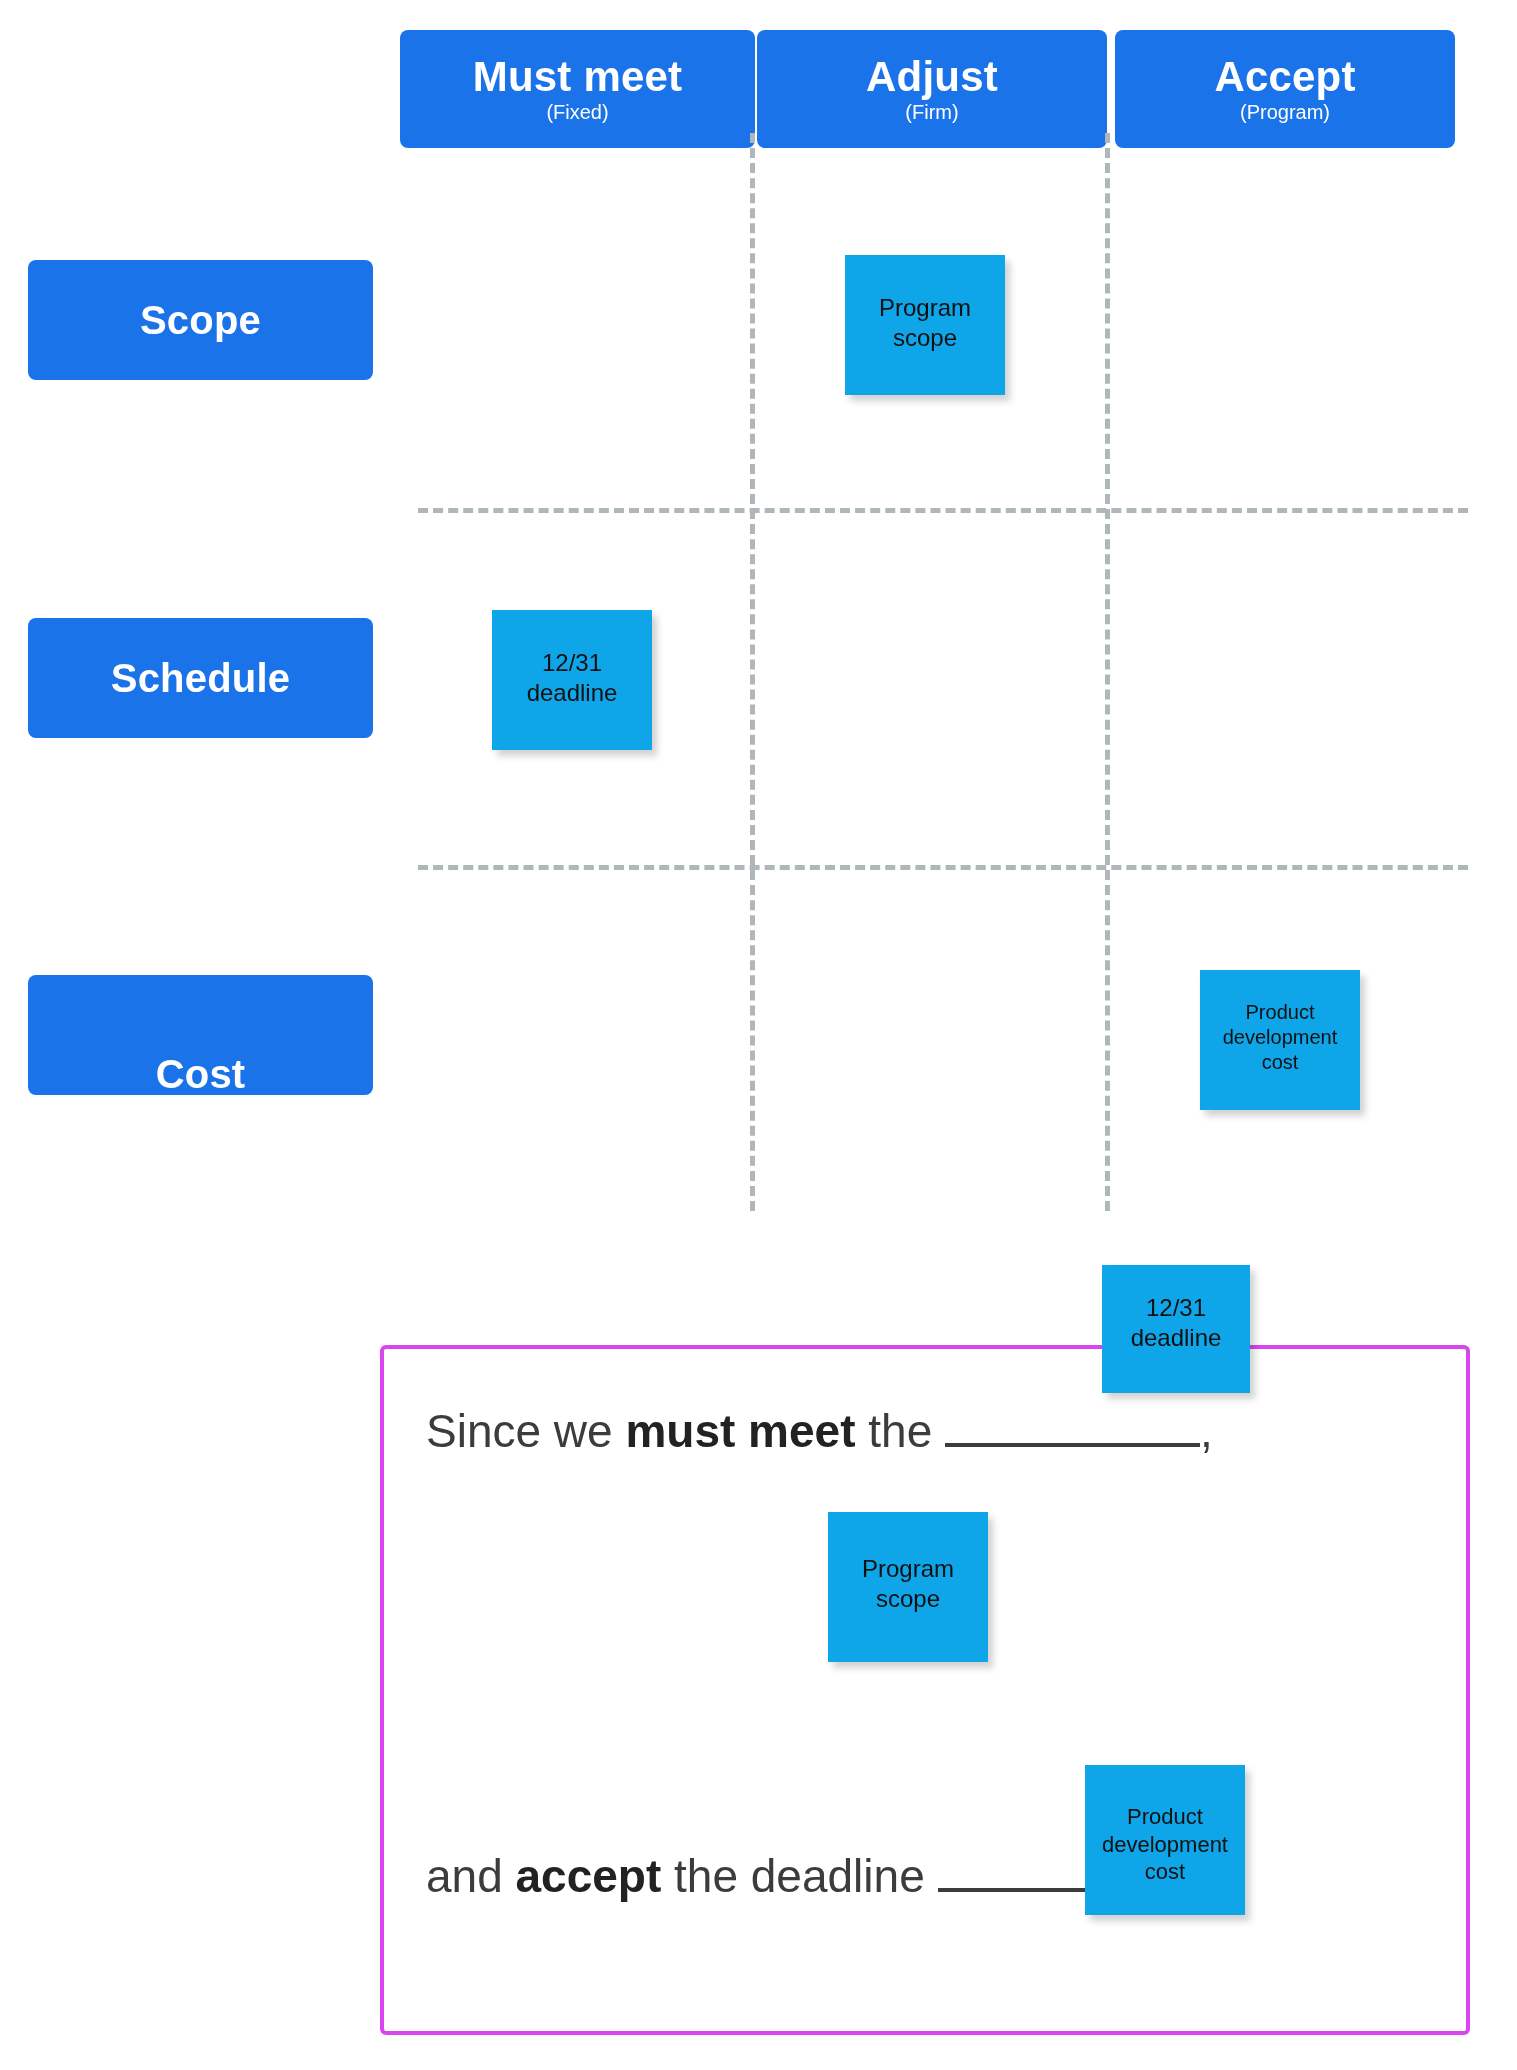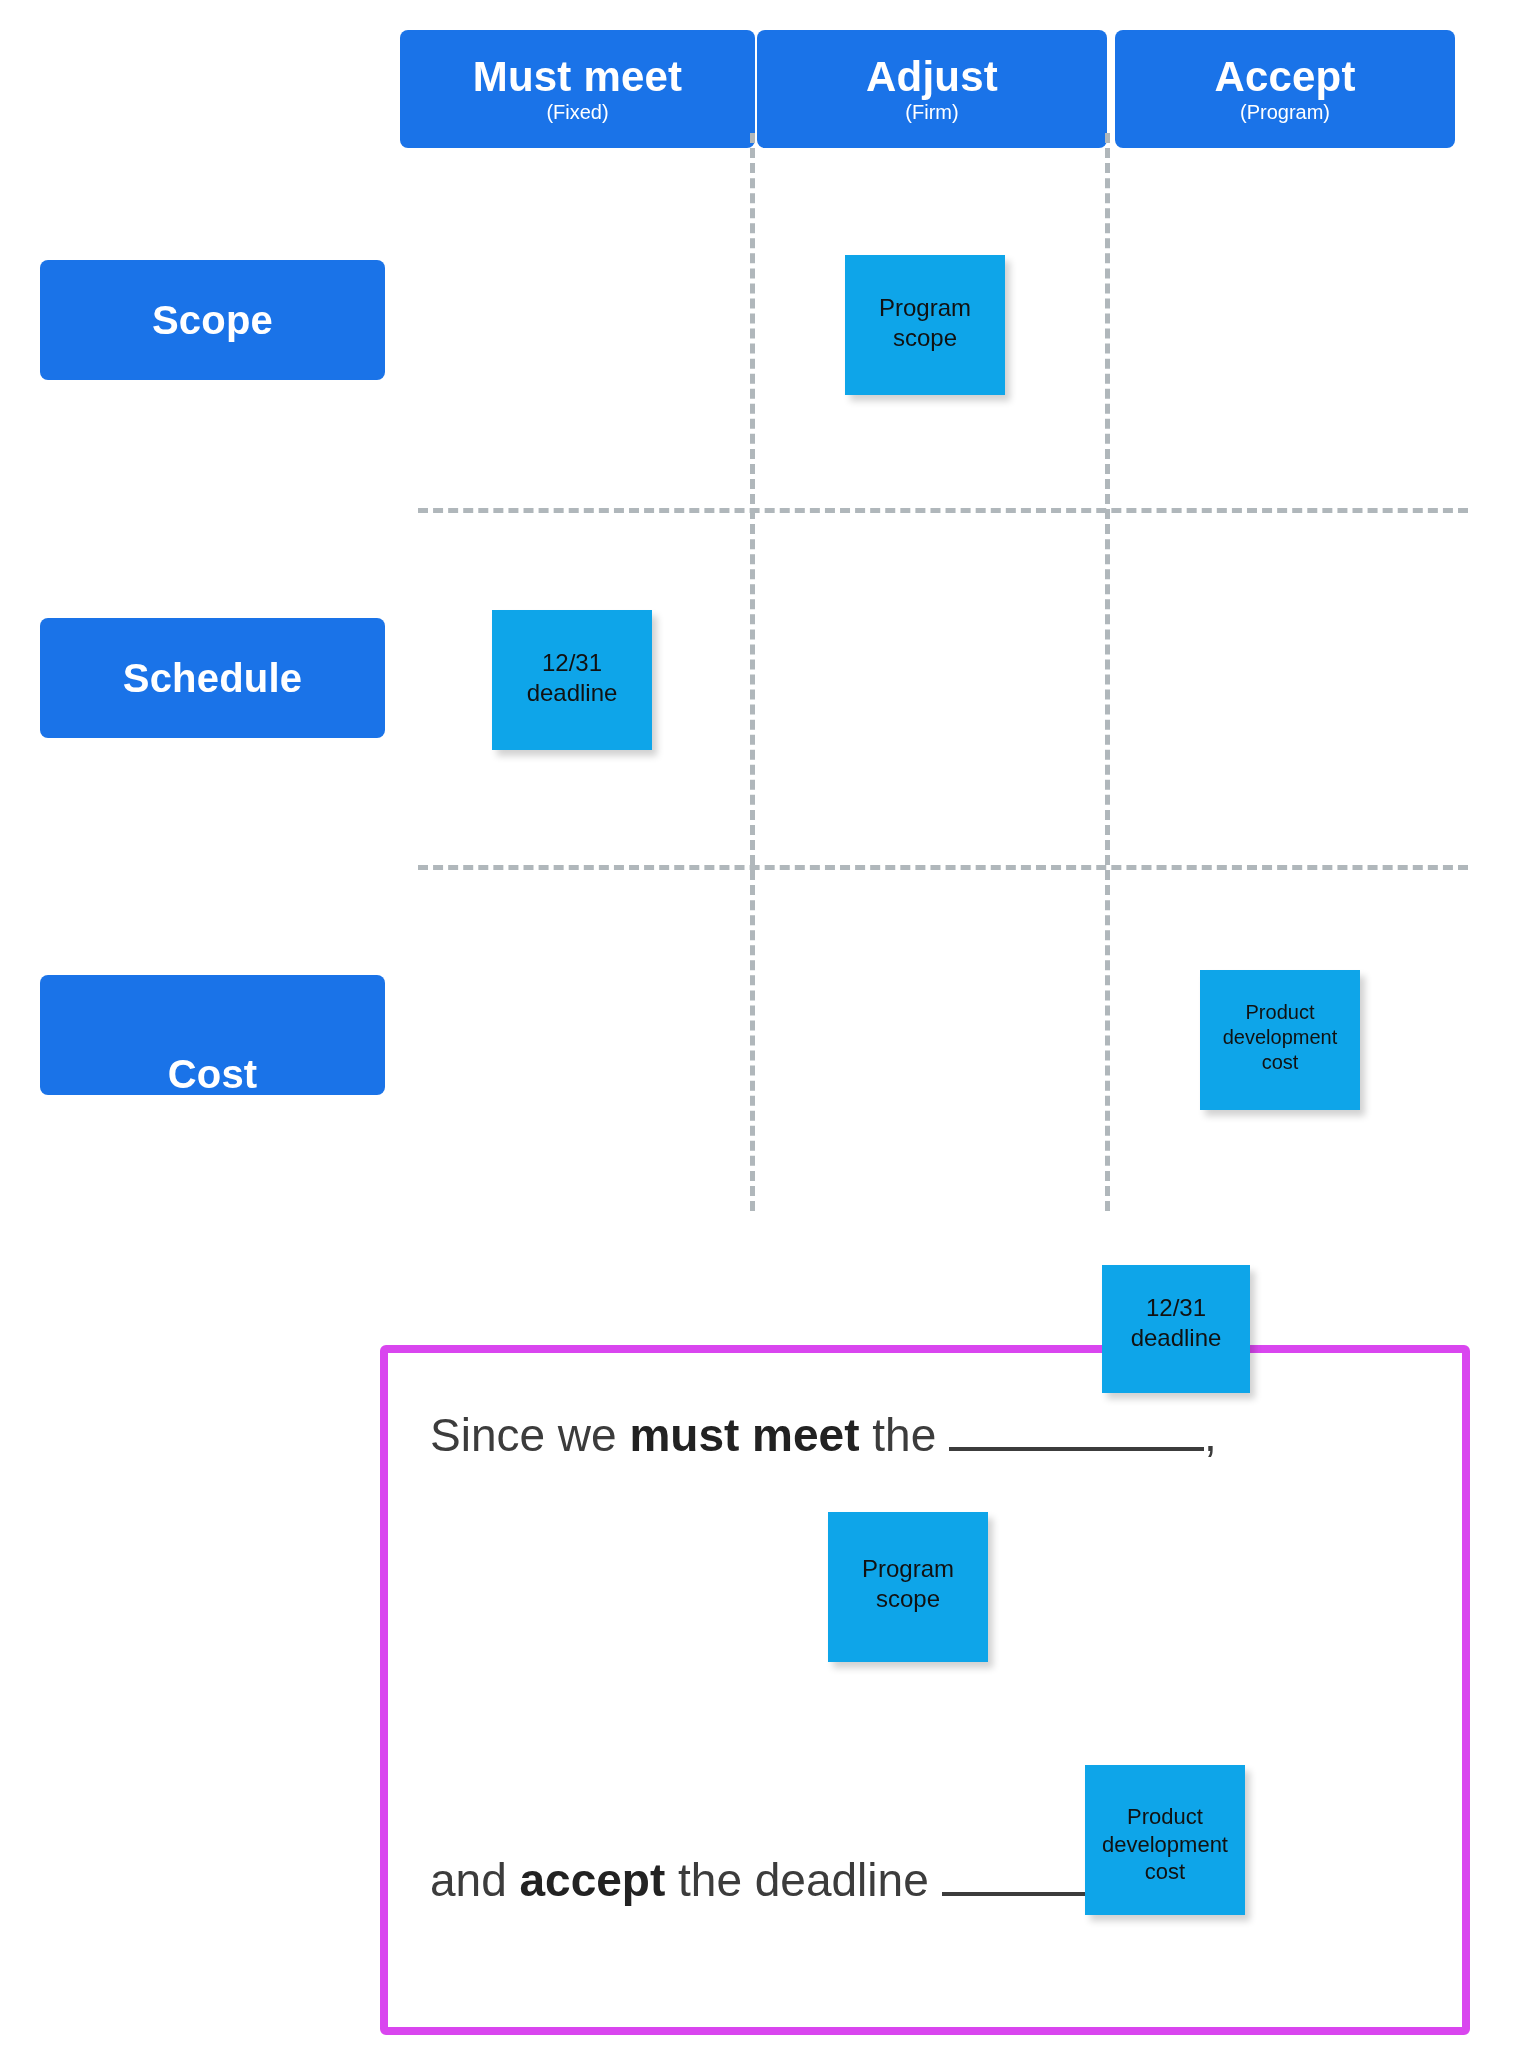--- a/index.html
+++ b/index.html
@@ -40,21 +40,21 @@
   
   .col-head { height: 118px; }
   .col-head .chip-title { font-size: 42px; }
   .col-head .chip-sub   { font-size: 20px; }
 
   #col-head-0 { left: 400px;  top: 30px;  width: 355px; }
   #col-head-1 { left: 757px;  top: 30px;  width: 350px; }
   #col-head-2 { left: 1115px; top: 30px;  width: 340px; }
 
   
-  .row-head { width: 345px; height: 120px; left: 40px; }
+  .row-head { width: 345px; height: 120px; left: 28px; }
   .row-head .chip-title { font-size: 40px; }
   #row-head-0 { top: 260px; }
   #row-head-1 { top: 618px; }
   #row-head-2 { top: 975px; justify-content: flex-end; }
 
   
   .vline {
     position: absolute;
     top: 133px;
     width: 0;
@@ -106,21 +106,21 @@
     align-items: flex-start; padding-top: 30px;
   }
 
   
   #sentence-frame {
     position: absolute;
     left: 380px;
     top: 1345px;
     width: 1090px;
     height: 690px;
-    border: 8px solid #d946ef;
+    border: 4px solid #d946ef;
     border-radius: 6px;
     background: #ffffff;
     box-sizing: border-box;
   }
   .sentence-line {
     position: absolute;
     left: 42px;
     font-size: 46px;
     color: #3c3c3c;
     white-space: nowrap;

